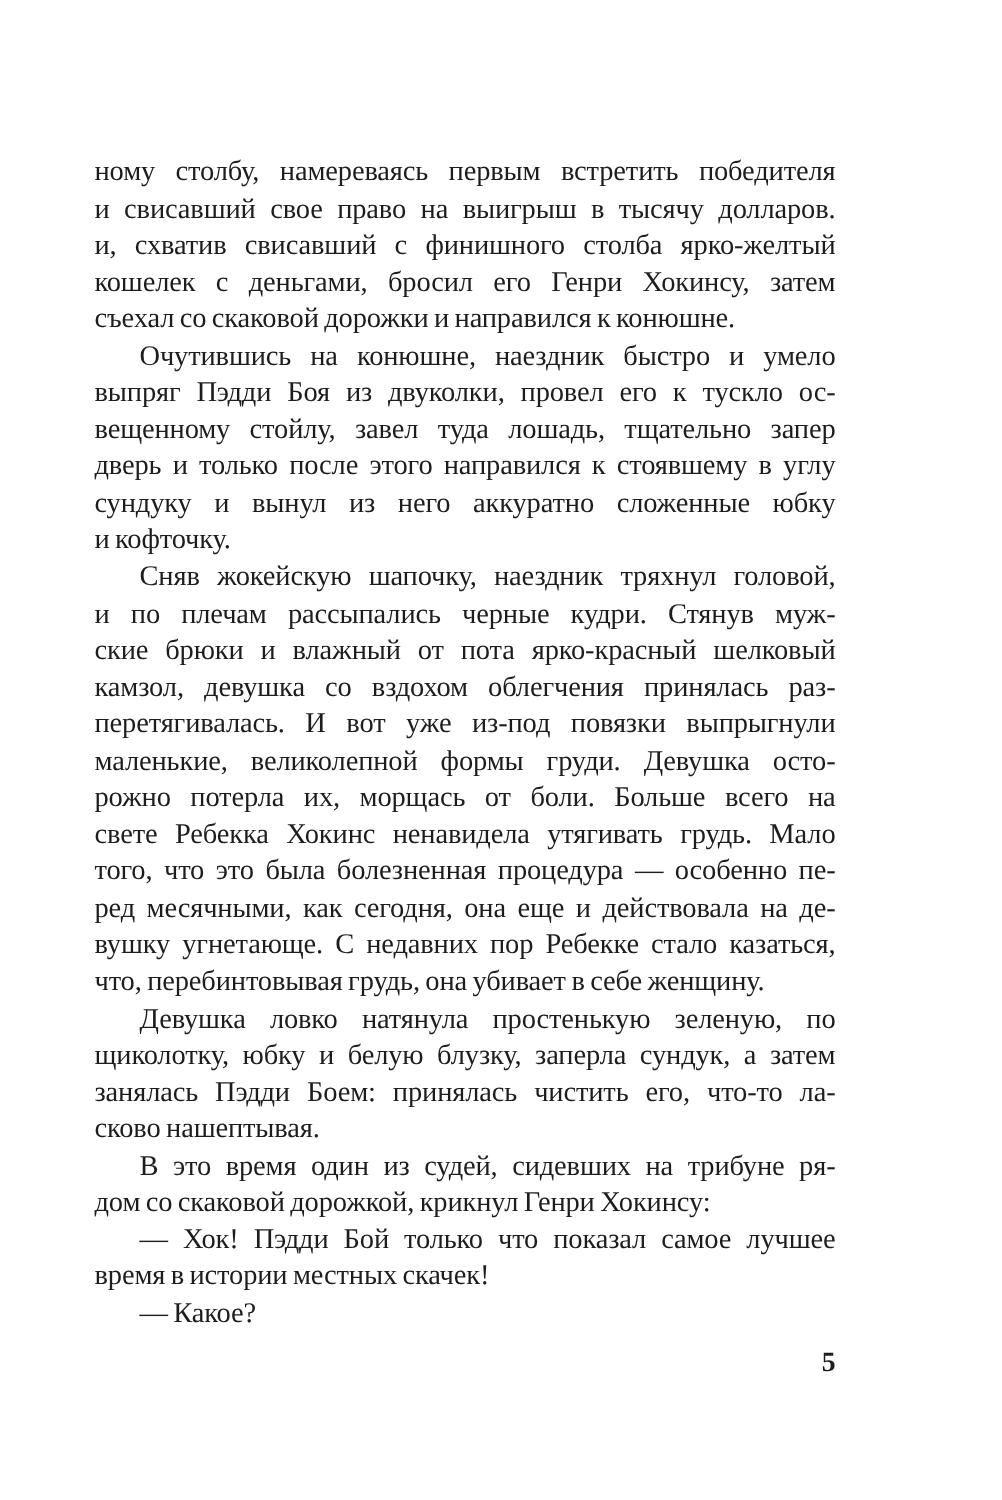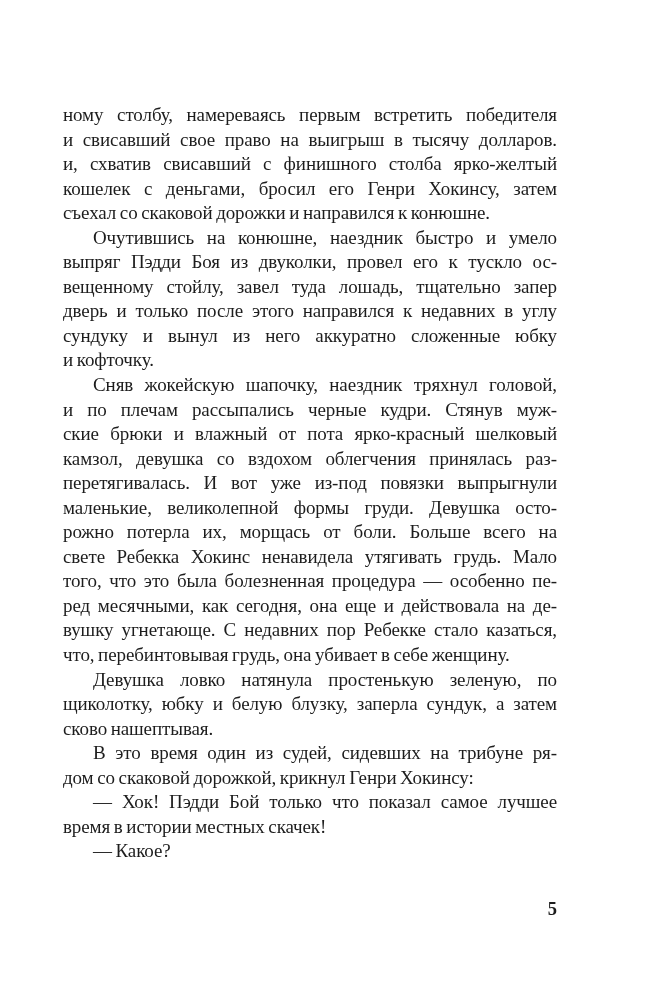--- a/index.html
+++ b/index.html
@@ -57,37 +57,38 @@
 <div class="page">
   <div class="text-block">
       <div class="line">ному столбу, намереваясь первым встретить победителя</div>
       <div class="line">и свисавший свое право на выигрыш в тысячу долларов.</div>
       <div class="line">и, схватив свисавший с финишного столба ярко-желтый</div>
       <div class="line">кошелек с деньгами, бросил его Генри Хокинсу, затем</div>
       <div class="line lastline">съехал со скаковой дорожки и направился к конюшне.</div>
       <div class="line indent">Очутившись на конюшне, наездник быстро и умело</div>
       <div class="line">выпряг Пэдди Боя из двуколки, провел его к тускло ос-</div>
       <div class="line">вещенному стойлу, завел туда лошадь, тщательно запер</div>
-      <div class="line">дверь и только после этого направился к недавних в углу</div>
+      <div class="line">дверь и только после этого направился к стоявшему в углу</div>
       <div class="line">сундуку и вынул из него аккуратно сложенные юбку</div>
       <div class="line lastline">и кофточку.</div>
       <div class="line indent">Сняв жокейскую шапочку, наездник тряхнул головой,</div>
       <div class="line">и по плечам рассыпались черные кудри. Стянув муж-</div>
       <div class="line">ские брюки и влажный от пота ярко-красный шелковый</div>
       <div class="line">камзол, девушка со вздохом облегчения принялась раз-</div>
       <div class="line">перетягивалась. И вот уже из-под повязки выпрыгнули</div>
       <div class="line">маленькие, великолепной формы груди. Девушка осто-</div>
       <div class="line">рожно потерла их, морщась от боли. Больше всего на</div>
       <div class="line">свете Ребекка Хокинс ненавидела утягивать грудь. Мало</div>
       <div class="line">того, что это была болезненная процедура — особенно пе-</div>
       <div class="line">ред месячными, как сегодня, она еще и действовала на де-</div>
       <div class="line">вушку угнетающе. С недавних пор Ребекке стало казаться,</div>
       <div class="line lastline">что, перебинтовывая грудь, она убивает в себе женщину.</div>
       <div class="line indent">Девушка ловко натянула простенькую зеленую, по</div>
       <div class="line">щиколотку, юбку и белую блузку, заперла сундук, а затем</div>
+      <div class="line">занялась Пэдди Боем: принялась чистить его, что-то ла-</div>
       <div class="line lastline">сково нашептывая.</div>
       <div class="line indent">В это время один из судей, сидевших на трибуне ря-</div>
       <div class="line lastline">дом со скаковой дорожкой, крикнул Генри Хокинсу:</div>
       <div class="line indent">— Хок! Пэдди Бой только что показал самое лучшее</div>
       <div class="line lastline">время в истории местных скачек!</div>
       <div class="line lastline indent">— Какое?</div>
     </div>
   <div class="page-number">5</div>
 </div>
 

